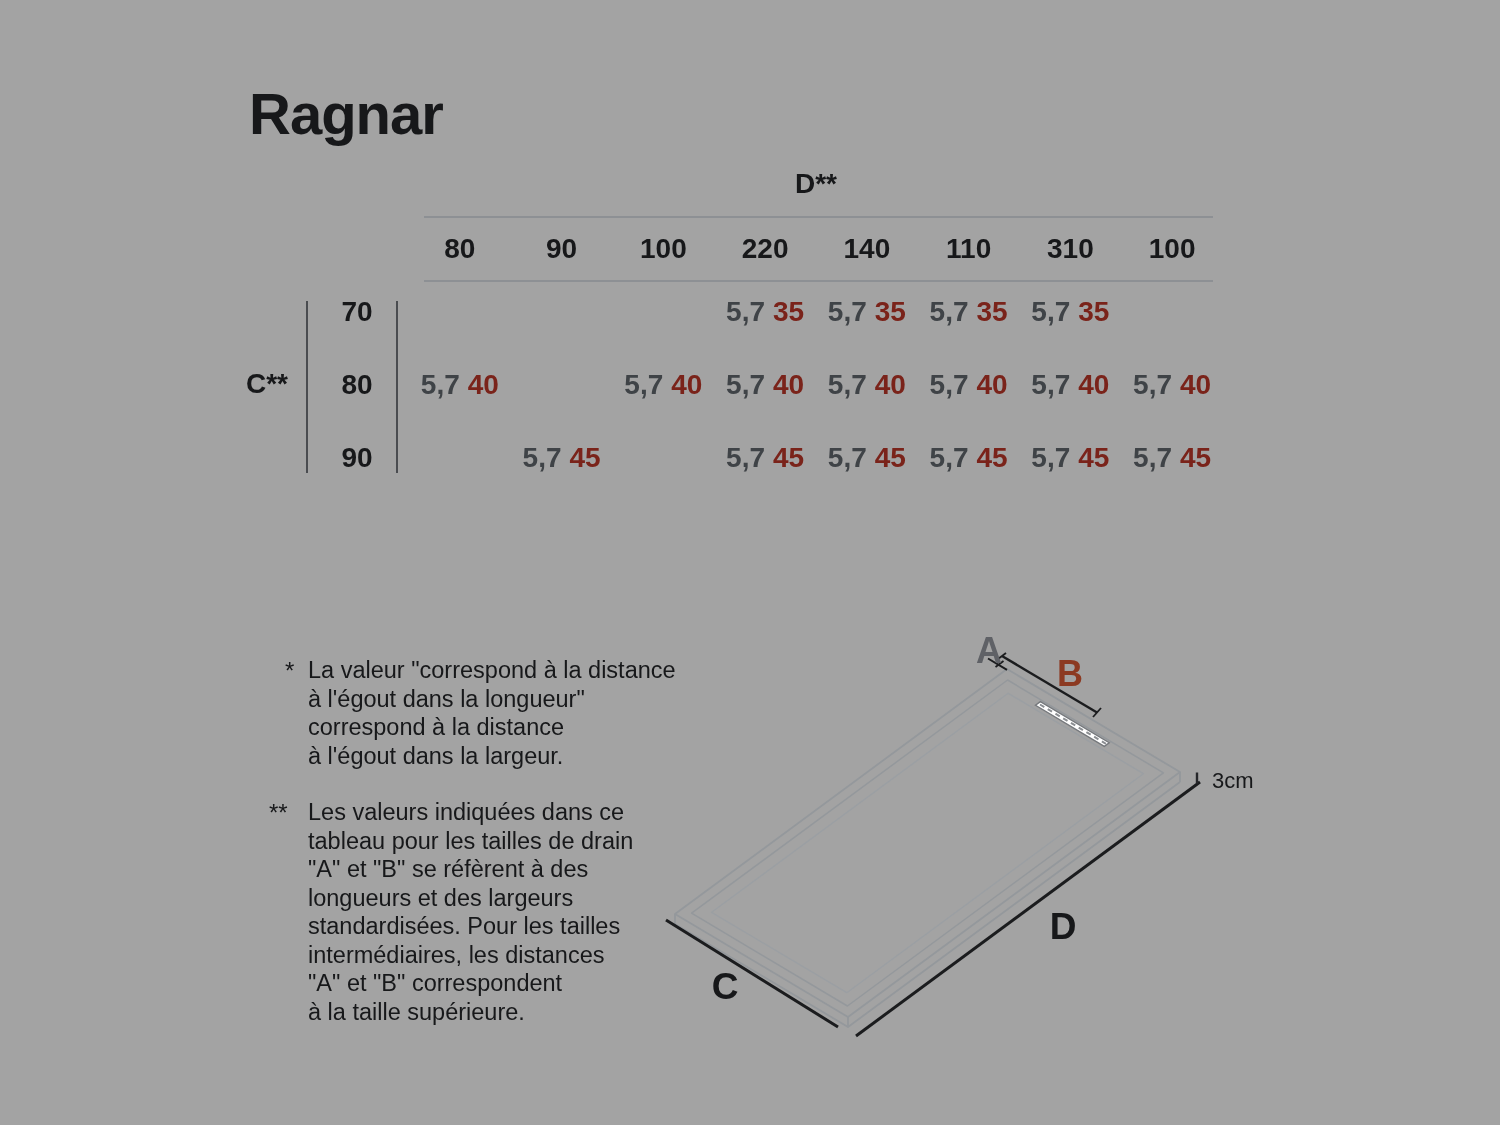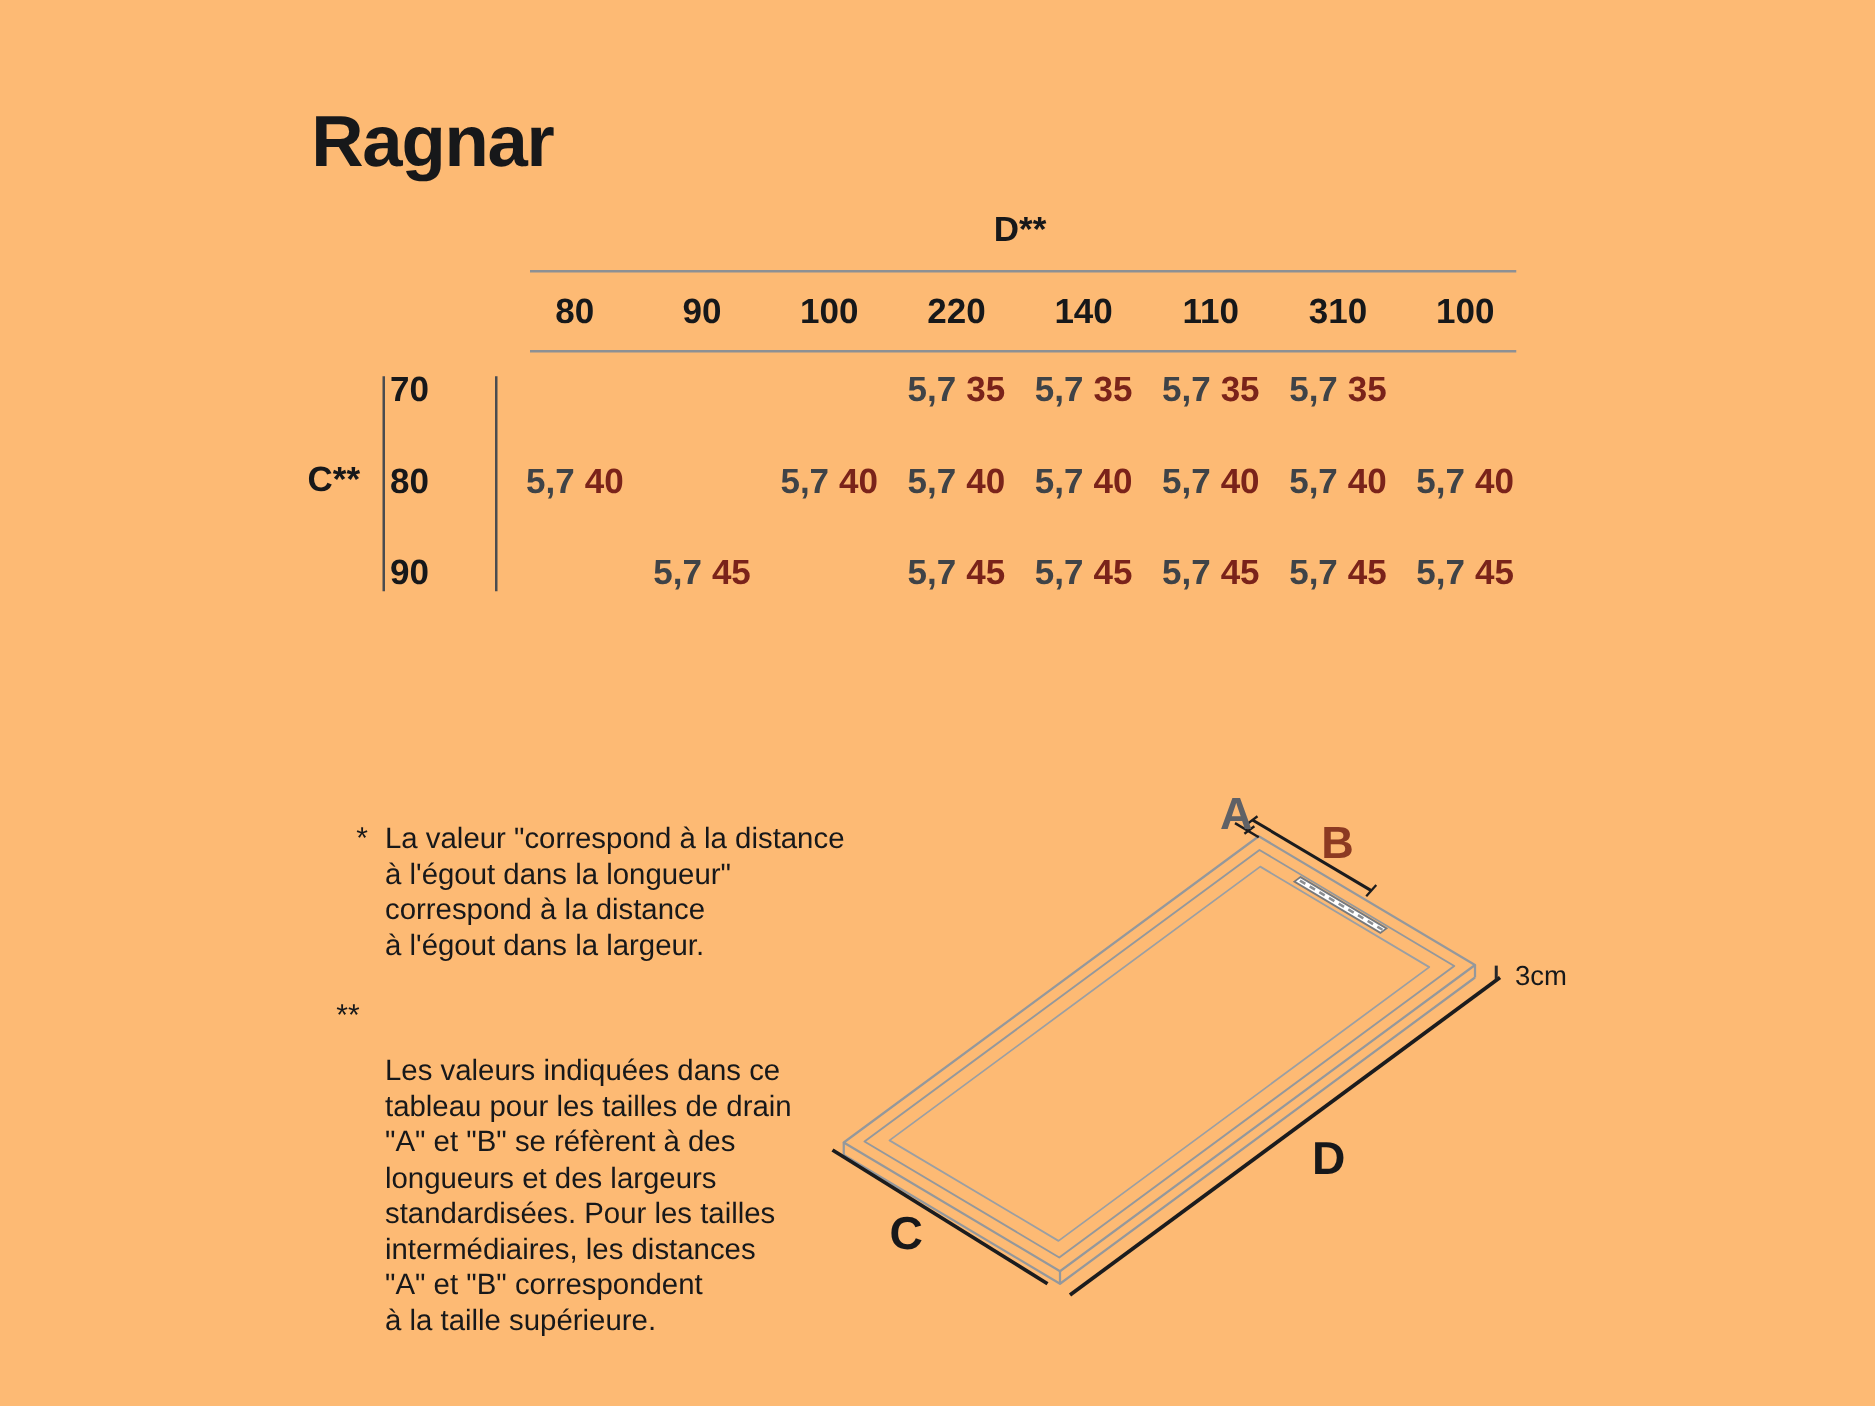--- a/index.html
+++ b/index.html
@@ -1,49 +1,49 @@
 <!DOCTYPE html>
 <html><head>
 <meta charset="utf-8">
 <style>
   html,body{margin:0;padding:0;background:#ffffff;}
   .page{
-    position:relative;width:1500px;height:1125px;background:#fdba74;
+    position:relative;width:1500px;height:1125px;background:#a3a3a3;
     font-family:"Liberation Sans",sans-serif;overflow:hidden;
     --ink:#17181a; --vgray:#3f4347; --vred:#7a231a; --rule:#8d9094;
     --vbar:#4a4c50; --tray:#94989c; --dim:#1b1c1e; --abrown:#8c3a22; --agray:#5f6166;
   }
   .title{position:absolute;left:249px;top:80px;font-size:58px;font-weight:700;
          letter-spacing:-1px;color:var(--ink);}
   .d-axis{position:absolute;left:409px;top:168px;width:814px;text-align:center;
           font-weight:700;font-size:28px;color:var(--ink);}
   .rule{position:absolute;left:424px;width:789px;height:2px;background:var(--rule);}
   .rule.r1{top:216px}.rule.r2{top:280px}
   .header-row{position:absolute;left:409px;top:233px;width:814px;display:flex;}
   .header-row .col{flex:1;text-align:center;font-weight:700;font-size:28px;color:var(--ink);}
   .c-axis{position:absolute;left:238px;top:368px;width:58px;text-align:center;
           font-weight:700;font-size:28px;color:var(--ink);}
   .vline{position:absolute;top:301px;height:172px;width:2px;background:var(--vbar);}
   .vl1{left:306px}.vl2{left:396px}
   #rows .data-row{position:absolute;left:0;width:1500px;}
   #rows .data-row:nth-child(1){top:296px}
   #rows .data-row:nth-child(2){top:369px}
   #rows .data-row:nth-child(3){top:442px}
-  .row-label{position:absolute;left:312px;width:90px;
+  .row-label{position:absolute;left:312px;width:90px;text-align:center;
              font-weight:700;font-size:28px;color:var(--ink);}
   .cells{position:absolute;left:409px;width:814px;display:flex;font-weight:bold;}
   .cell{flex:1;display:flex;justify-content:center;gap:8px;font-size:28px;white-space:nowrap;}
   .v-gray{color:var(--vgray);} .v-red{color:var(--vred);}
   .fn-marker{position:absolute;font-size:24px;color:var(--ink);}
   .fn-text{position:absolute;left:308px;width:380px;font-size:23.5px;line-height:28.5px;
            color:var(--ink);white-space:pre-line;}
   #fn1-marker{left:285px;top:657px;}
   #fn1-text{top:656px;}
   #fn2-marker{left:269px;top:799px;}
-  #fn2-text{top:798px;margin-top:44px;}
+  #fn2-text{top:798px;}
   .diagram{position:absolute;left:640px;top:608px;width:660px;height:490px;}
   .diagram text{font-family:"Liberation Sans",sans-serif;}
   .dim-letter{font-weight:700;font-size:36px;}
   .dim-letter-lg{font-weight:700;font-size:37px;}
 </style>
 </head>
 <body>
 
 <div class="page" style="--ink: #17181a; --vgray: #3f4347; --vred: #7a231a; --rule: #8d9094; --tray: #94989c; --abrown: #8c3a22; --agray: #5f6166;">
 

